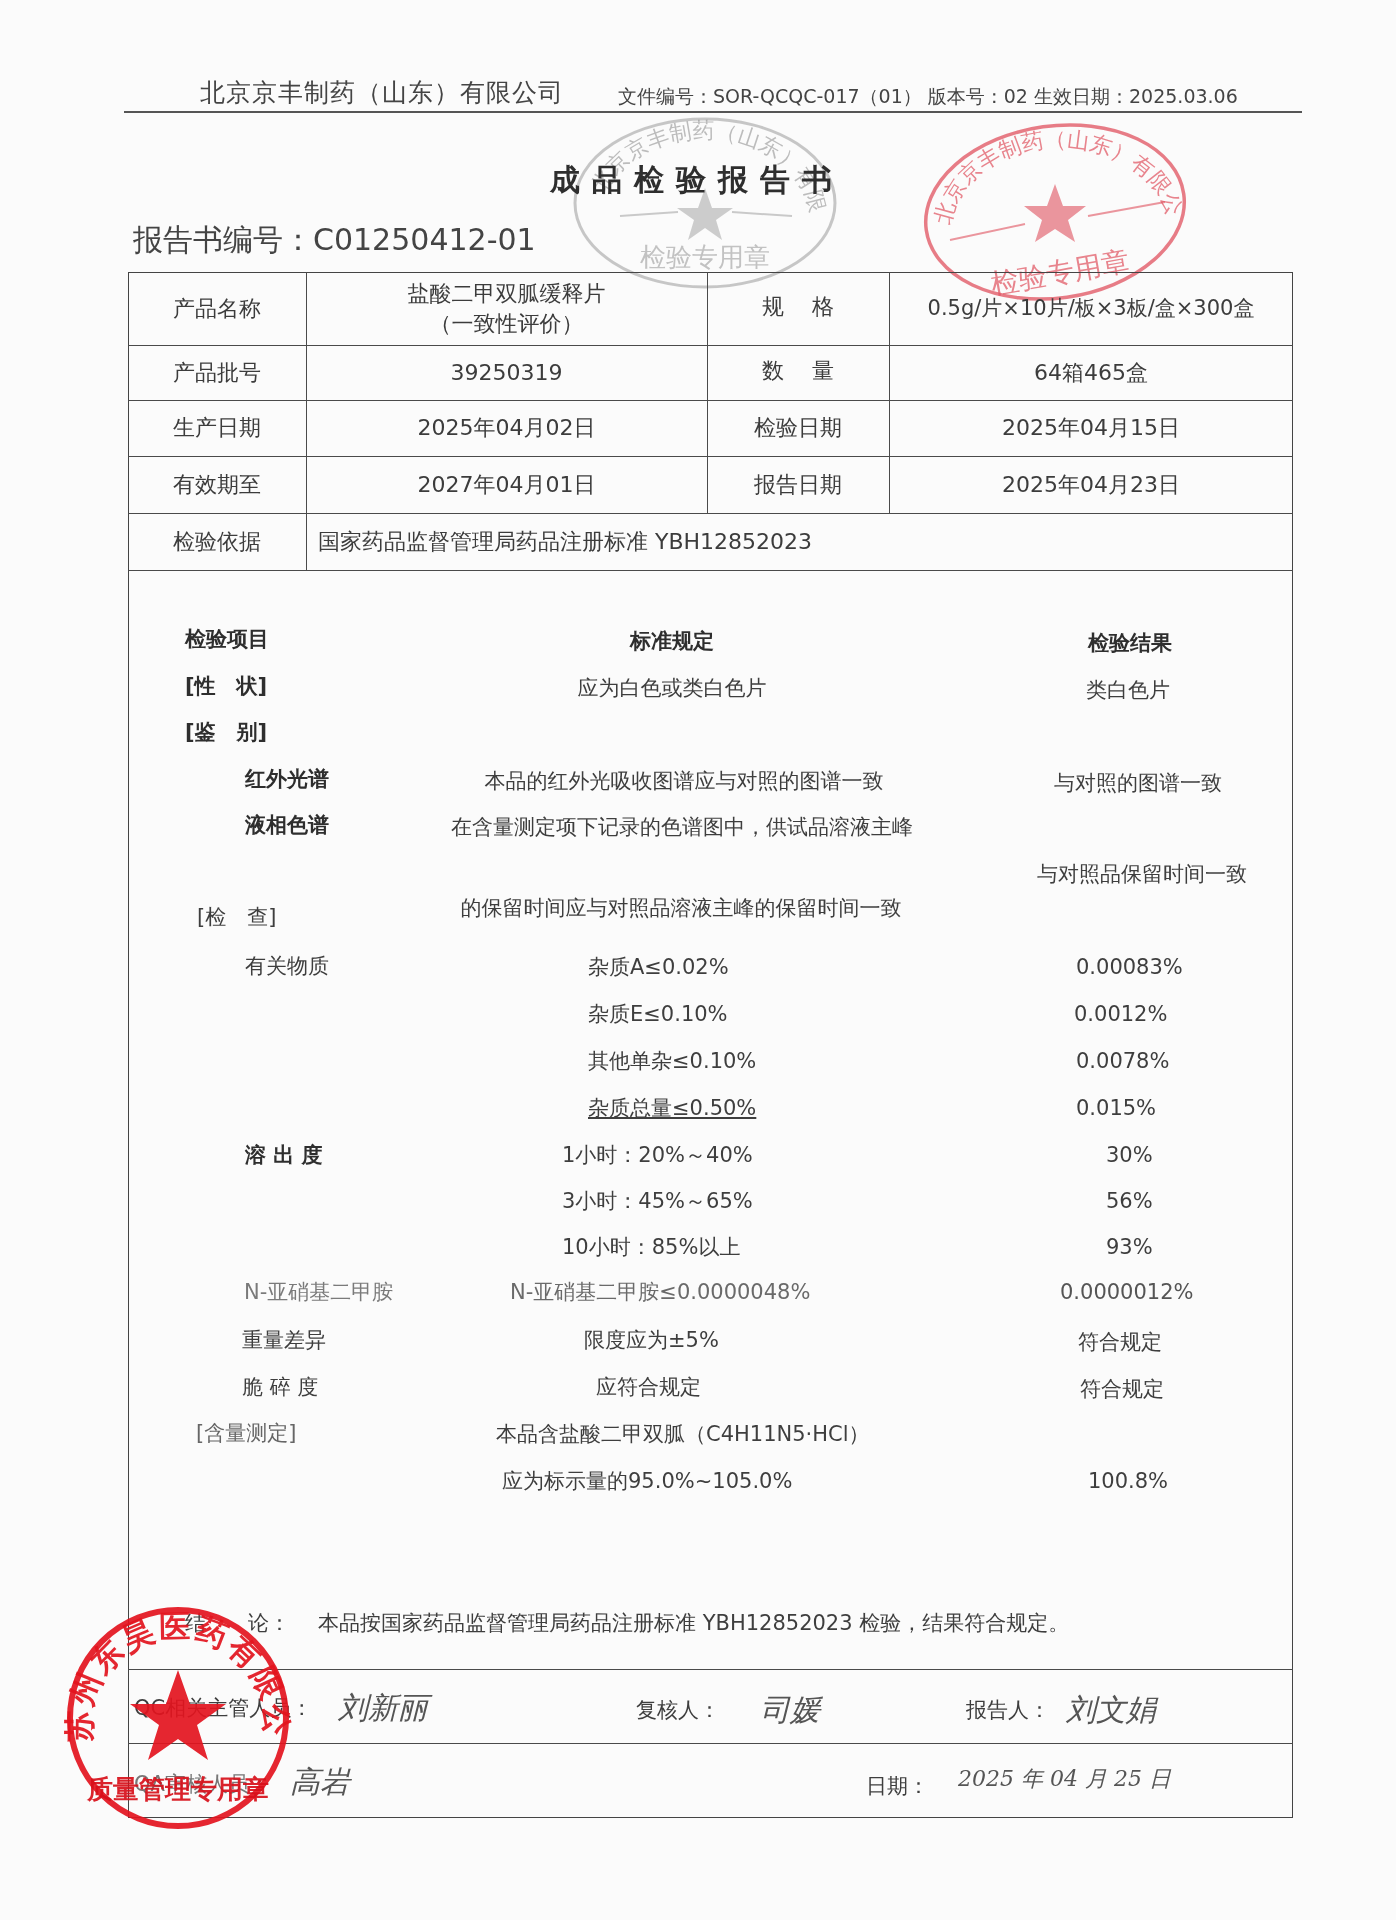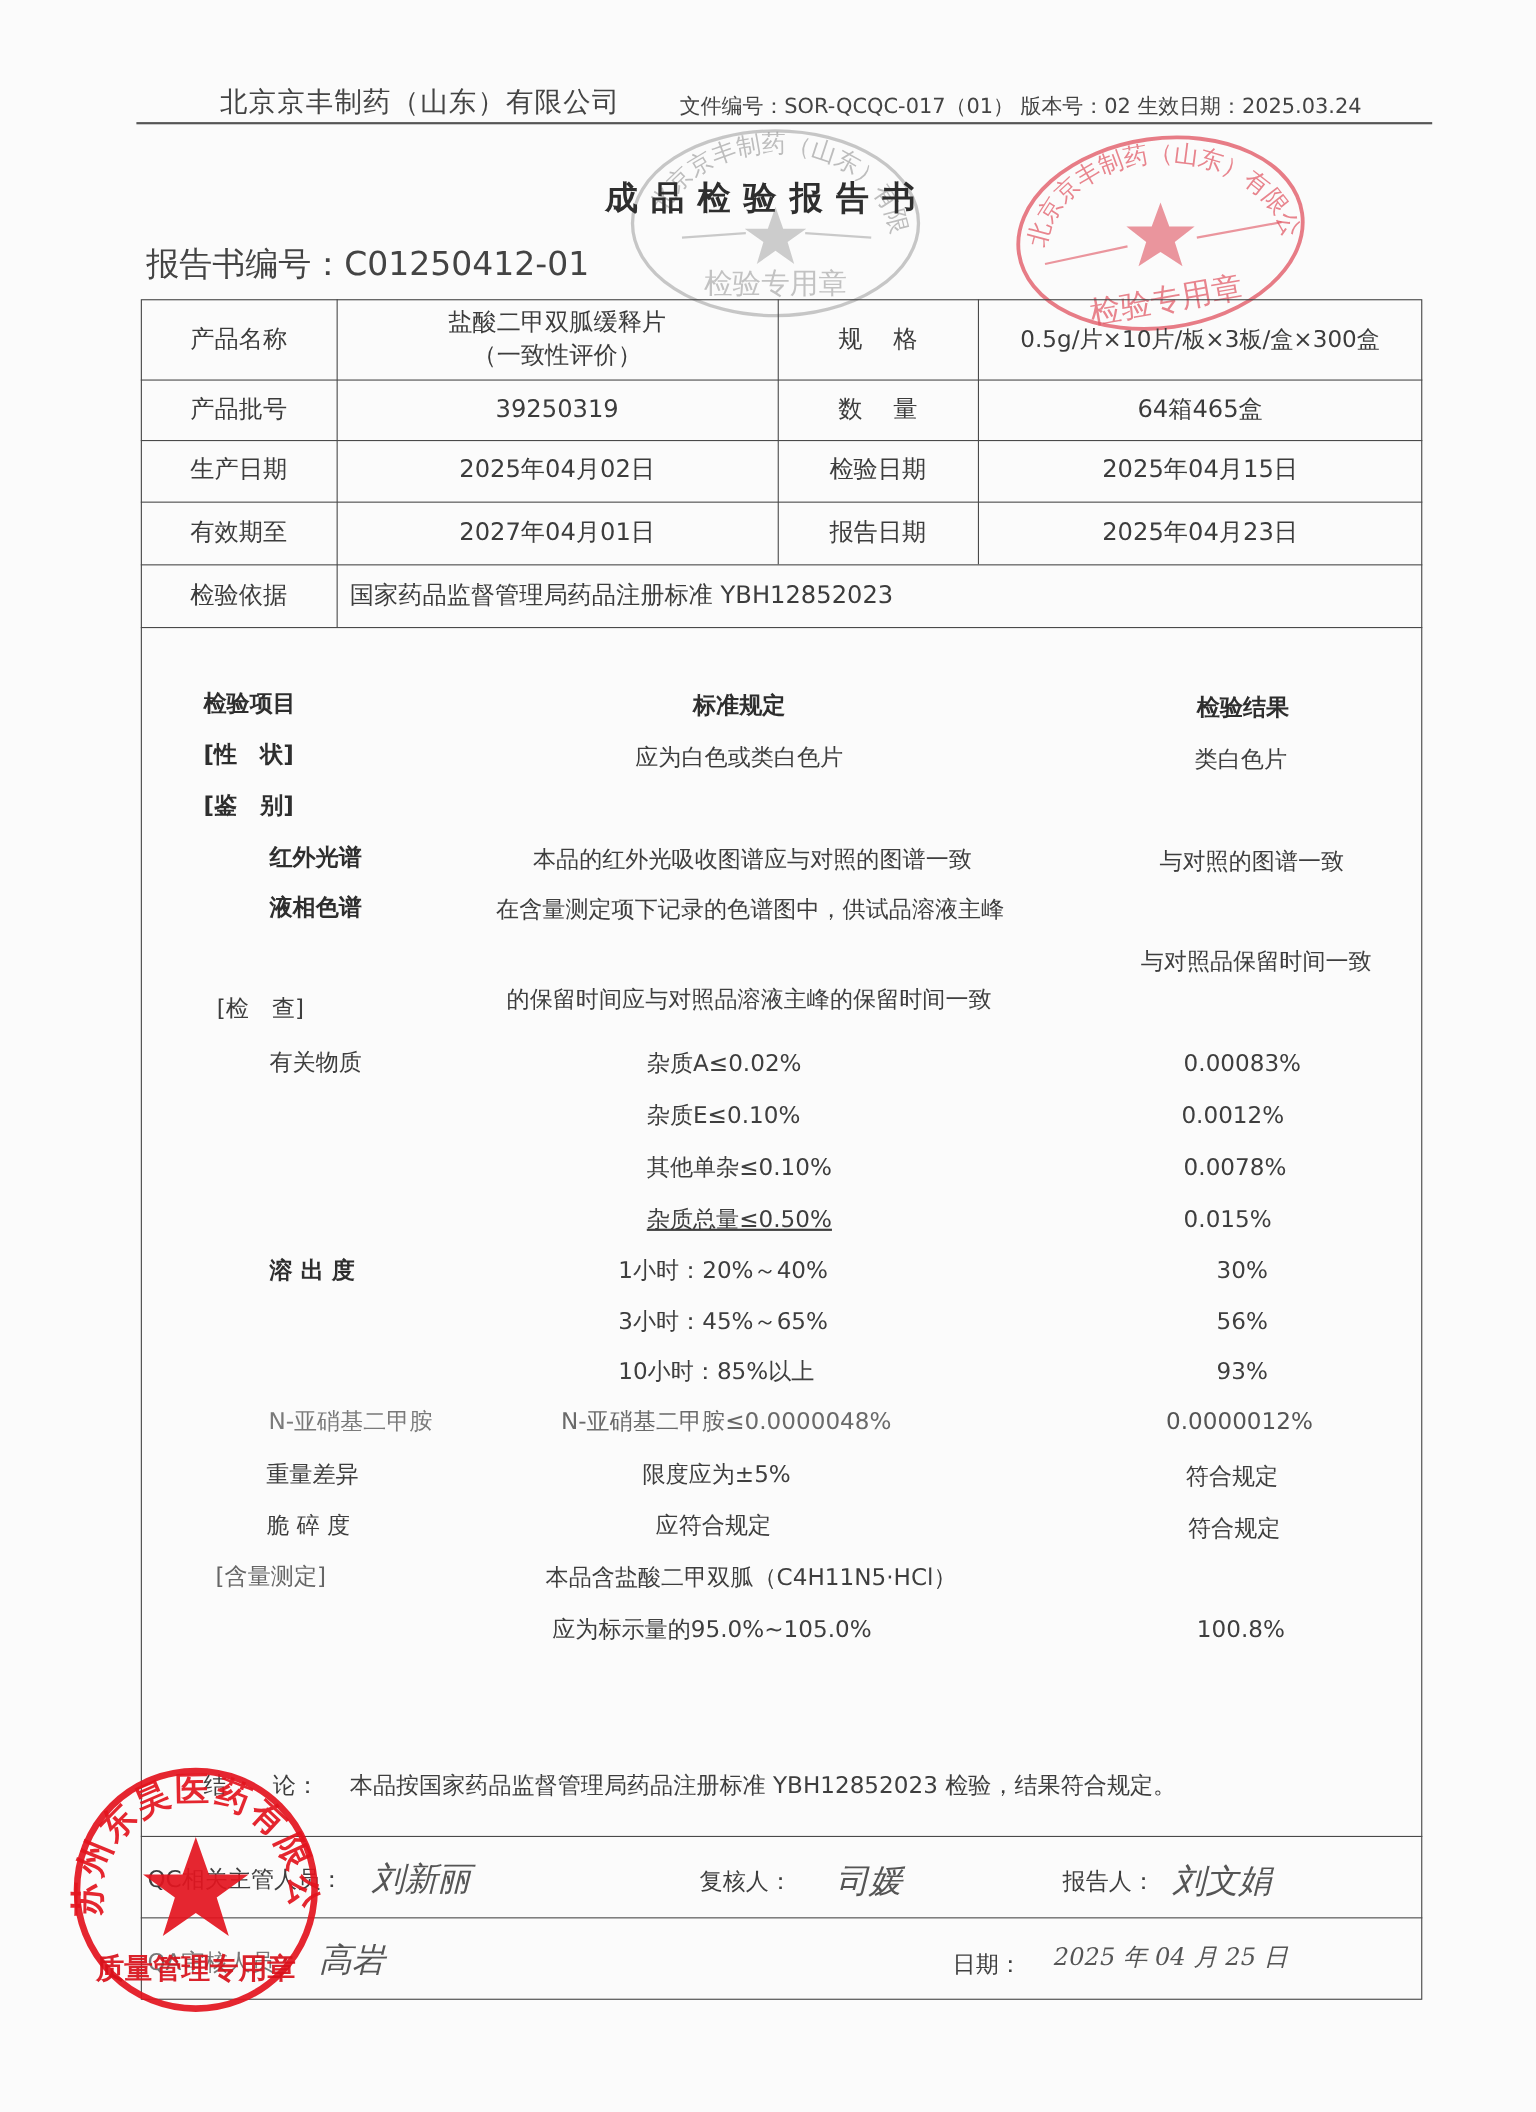--- a/index.html
+++ b/index.html
@@ -13,34 +13,34 @@
   .report-no{left:133px;top:220px;font-size:30px;color:#444;}
 
   
   .frame{left:128px;top:272px;width:1165px;height:1546px;border:1.6px solid #444;box-sizing:border-box;}
   .hline{position:absolute;height:0;border-top:1.6px solid #4a4a4a;}
   .vline{position:absolute;width:0;border-left:1.6px solid #4a4a4a;}
 
   .cell{position:absolute;display:flex;align-items:center;justify-content:center;text-align:center;
         font-size:22px;color:#3c3c3c;line-height:1.35;}
   .cell.left{justify-content:flex-start;padding-left:12px;}
-  .spaced{letter-spacing:28px;padding-left:28px;}
+  .spaced{letter-spacing:28px;padding-left:28px;font-family:Liberation Mono, monospace;}
 
   .t{position:absolute;font-size:21px;color:#3e3e3e;white-space:nowrap;}
   .bold{font-weight:bold;color:#2e2e2e;}
   .c2{transform:translateX(-50%);}
 
   .stamp{position:absolute;pointer-events:none;}
   .sig{position:absolute;font-family:"DejaVu Serif",serif;font-style:italic;color:#555;font-size:30px;}
 </style>
 </head>
 <body>
 
 <div class="abs hdr-company">北京京丰制药（山东）有限公司</div>
-<div class="abs hdr-meta">文件编号：SOR-QCQC-017（01）  版本号：02  生效日期：2025.03.24</div>
+<div class="abs hdr-meta">文件编号：SOR-QCQC-017（01）  版本号：02  生效日期：2025.03.06</div>
 <div class="abs hdr-rule"></div>
 
 <svg class="stamp" style="left:560px;top:108px;" width="290" height="190" viewBox="0 0 290 190">
   <defs>
       <path id="garc" d="M40,110 A105,80 0 0 1 250,110"></path>
     </defs>
   <ellipse cx="145" cy="95" rx="130" ry="84" fill="none" stroke="#9a9a9a" stroke-width="3" opacity="0.55"></ellipse>
   <text font-size="22" fill="#8a8a8a" opacity="0.55" font-family="DejaVu Sans, sans-serif"><textPath href="#garc" startOffset="8%">北京京丰制药（山东）有限公司</textPath></text>
   <polygon points="145,80 152,100 173,100 156,112 162,132 145,120 128,132 134,112 117,100 138,100" fill="#888" opacity="0.4"></polygon>
   <line x1="60" y1="108" x2="118" y2="104" stroke="#999" stroke-width="2" opacity="0.5"></line>

